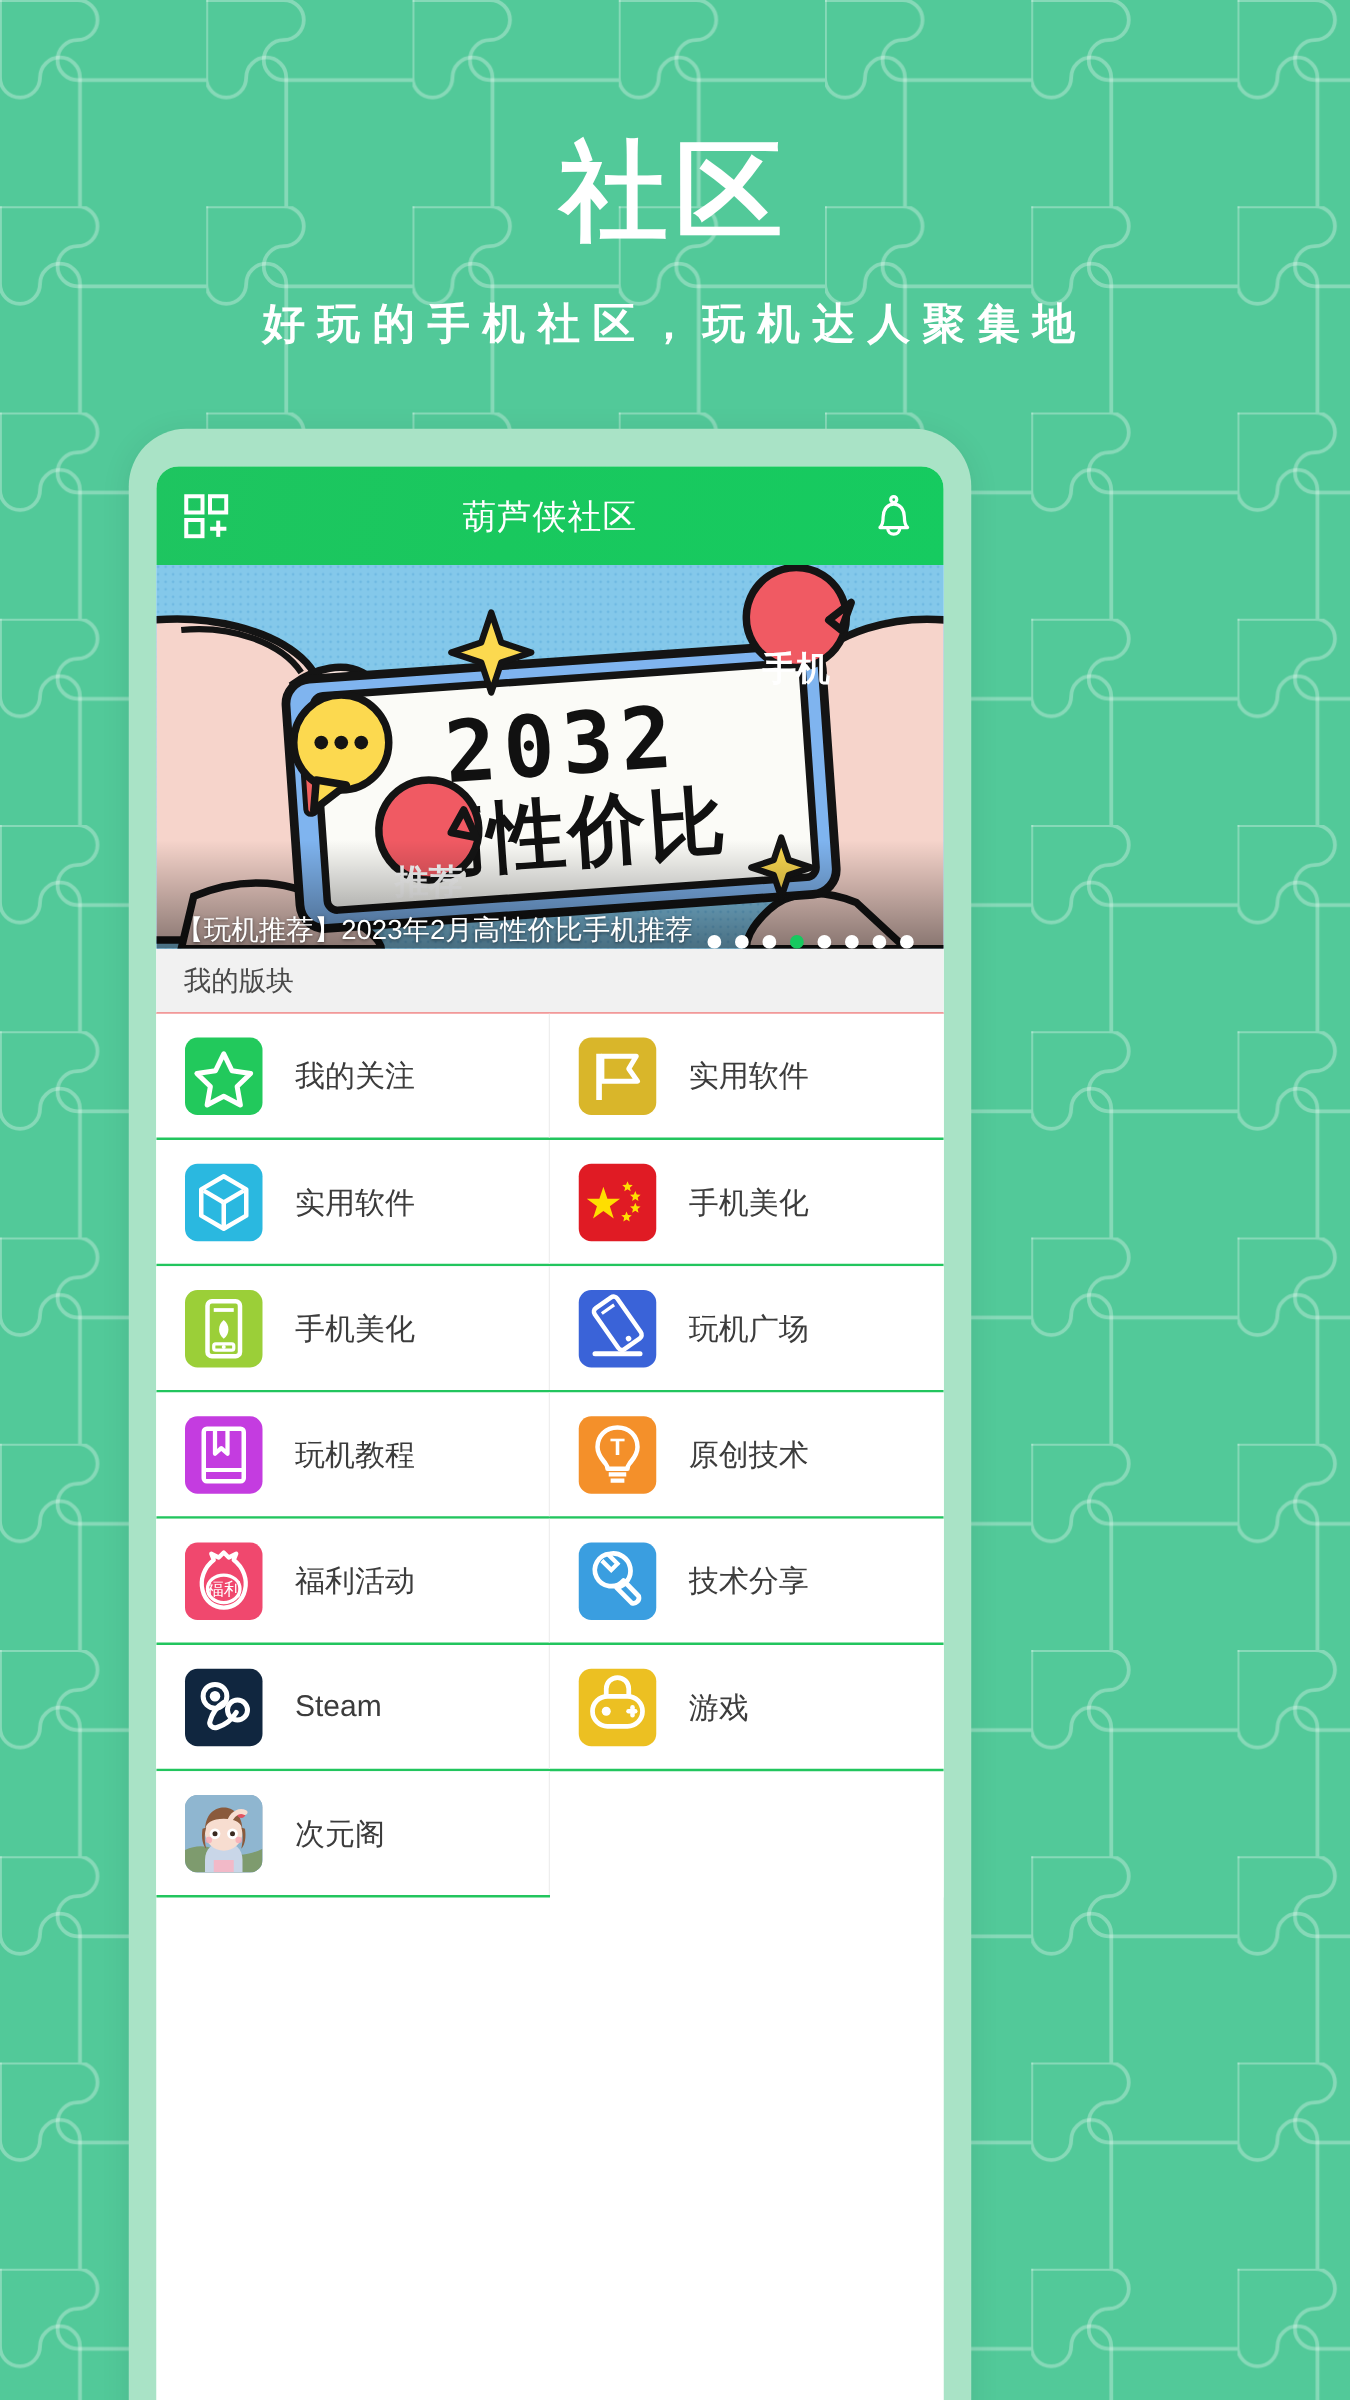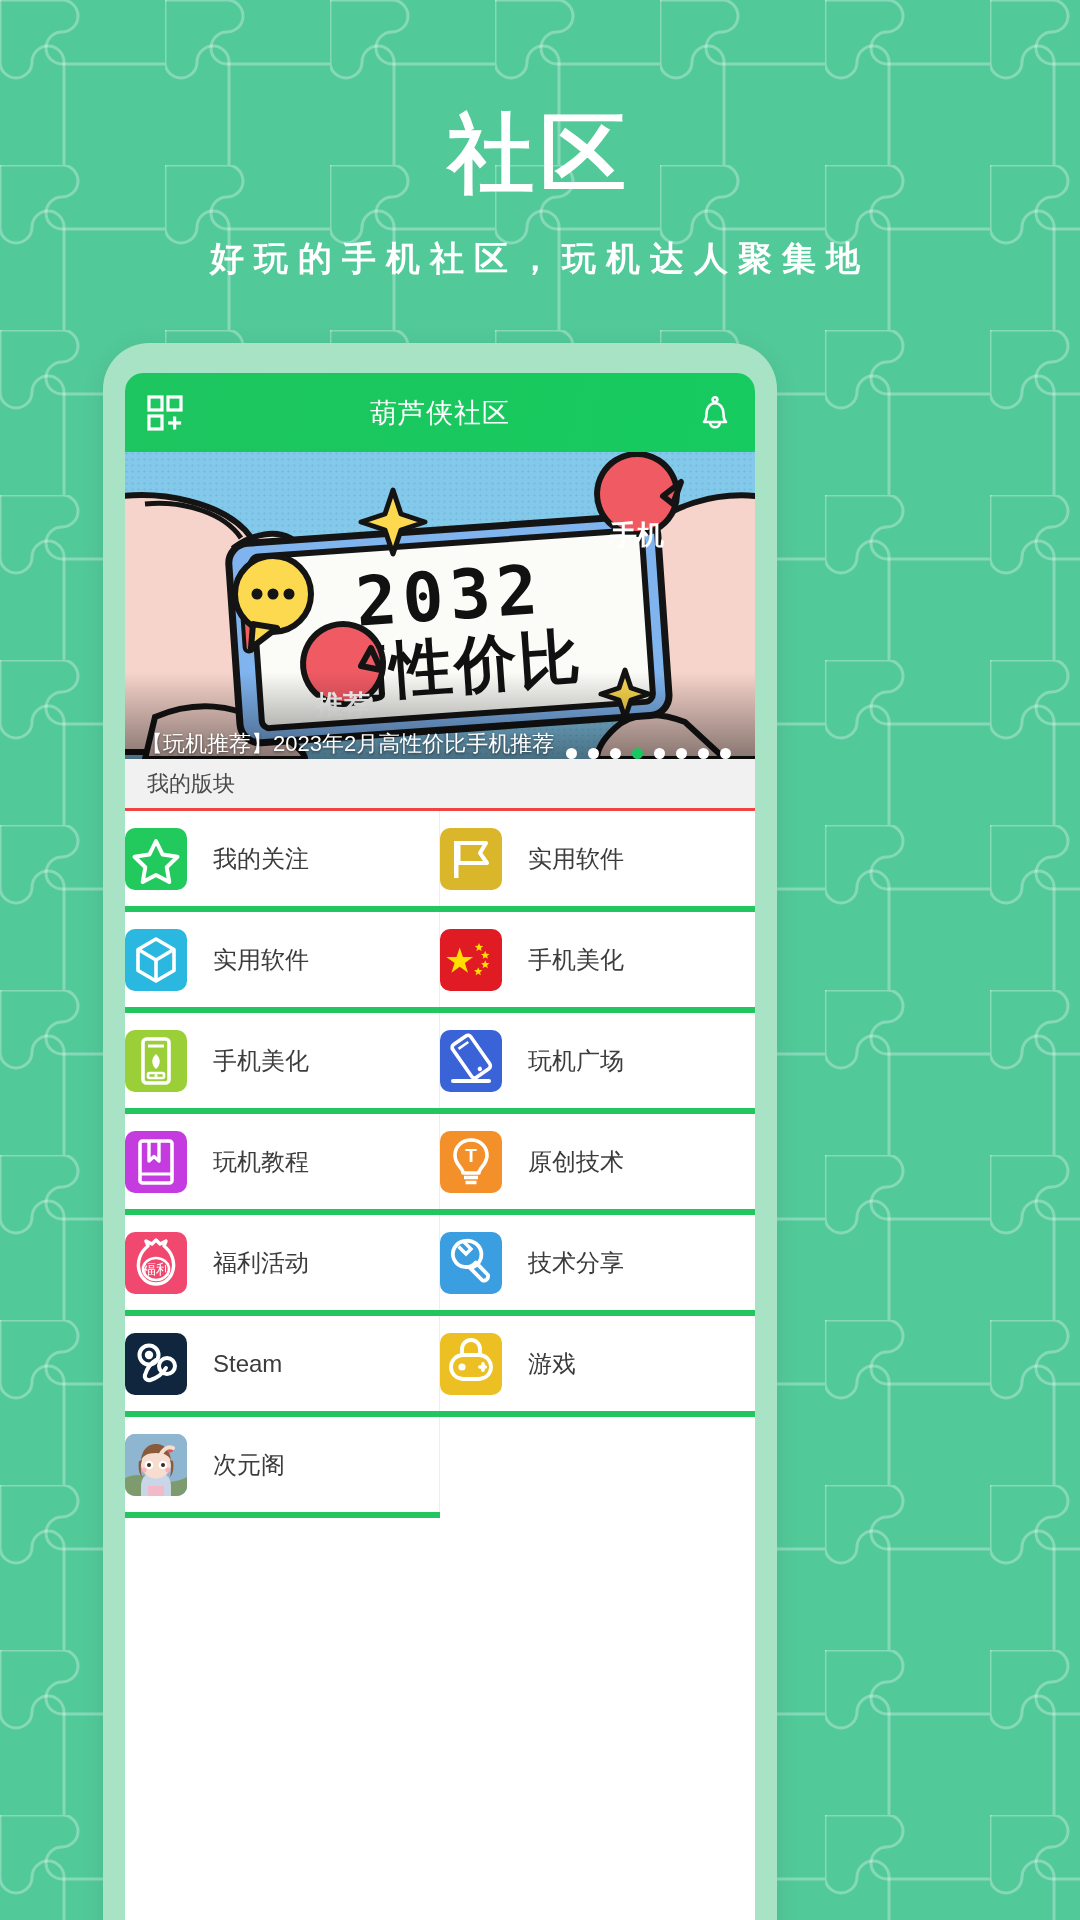--- a/index.html
+++ b/index.html
@@ -94,29 +94,30 @@
   .dots { display:flex; align-items:center; gap:11px; padding-right:8px; }
   .dot { width:11px; height:11px; border-radius:50%; background:#ffffff; }
   .dot.active { background:#16c95f; }
 
   
   .section-header {
     height:52px; background:#f1f1f1;
     display:flex; align-items:center;
     padding-left:22px;
     font-size:22px; color:#4a4a4a;
-    border-bottom:3px solid #ef4444;
+    border-bottom:1px solid #ef4444;
   }
 
   
   .grid { display:flex; flex-wrap:wrap; background:#ffffff; }
   .cell {
     width:315px; height:101px;
     display:flex; align-items:center;
-    border-bottom:6px solid #22c55e;
+    padding-left:23px;
+    border-bottom:2px solid #22c55e;
     position:relative;
     background:#ffffff;
   }
   .cell:nth-child(odd)::after {
     content:""; position:absolute; right:0; top:0; bottom:0;
     width:1px; background:#eeeeee;
   }
   .cell-icon {
     width:62px; height:62px; border-radius:10px;
     flex:0 0 62px;

